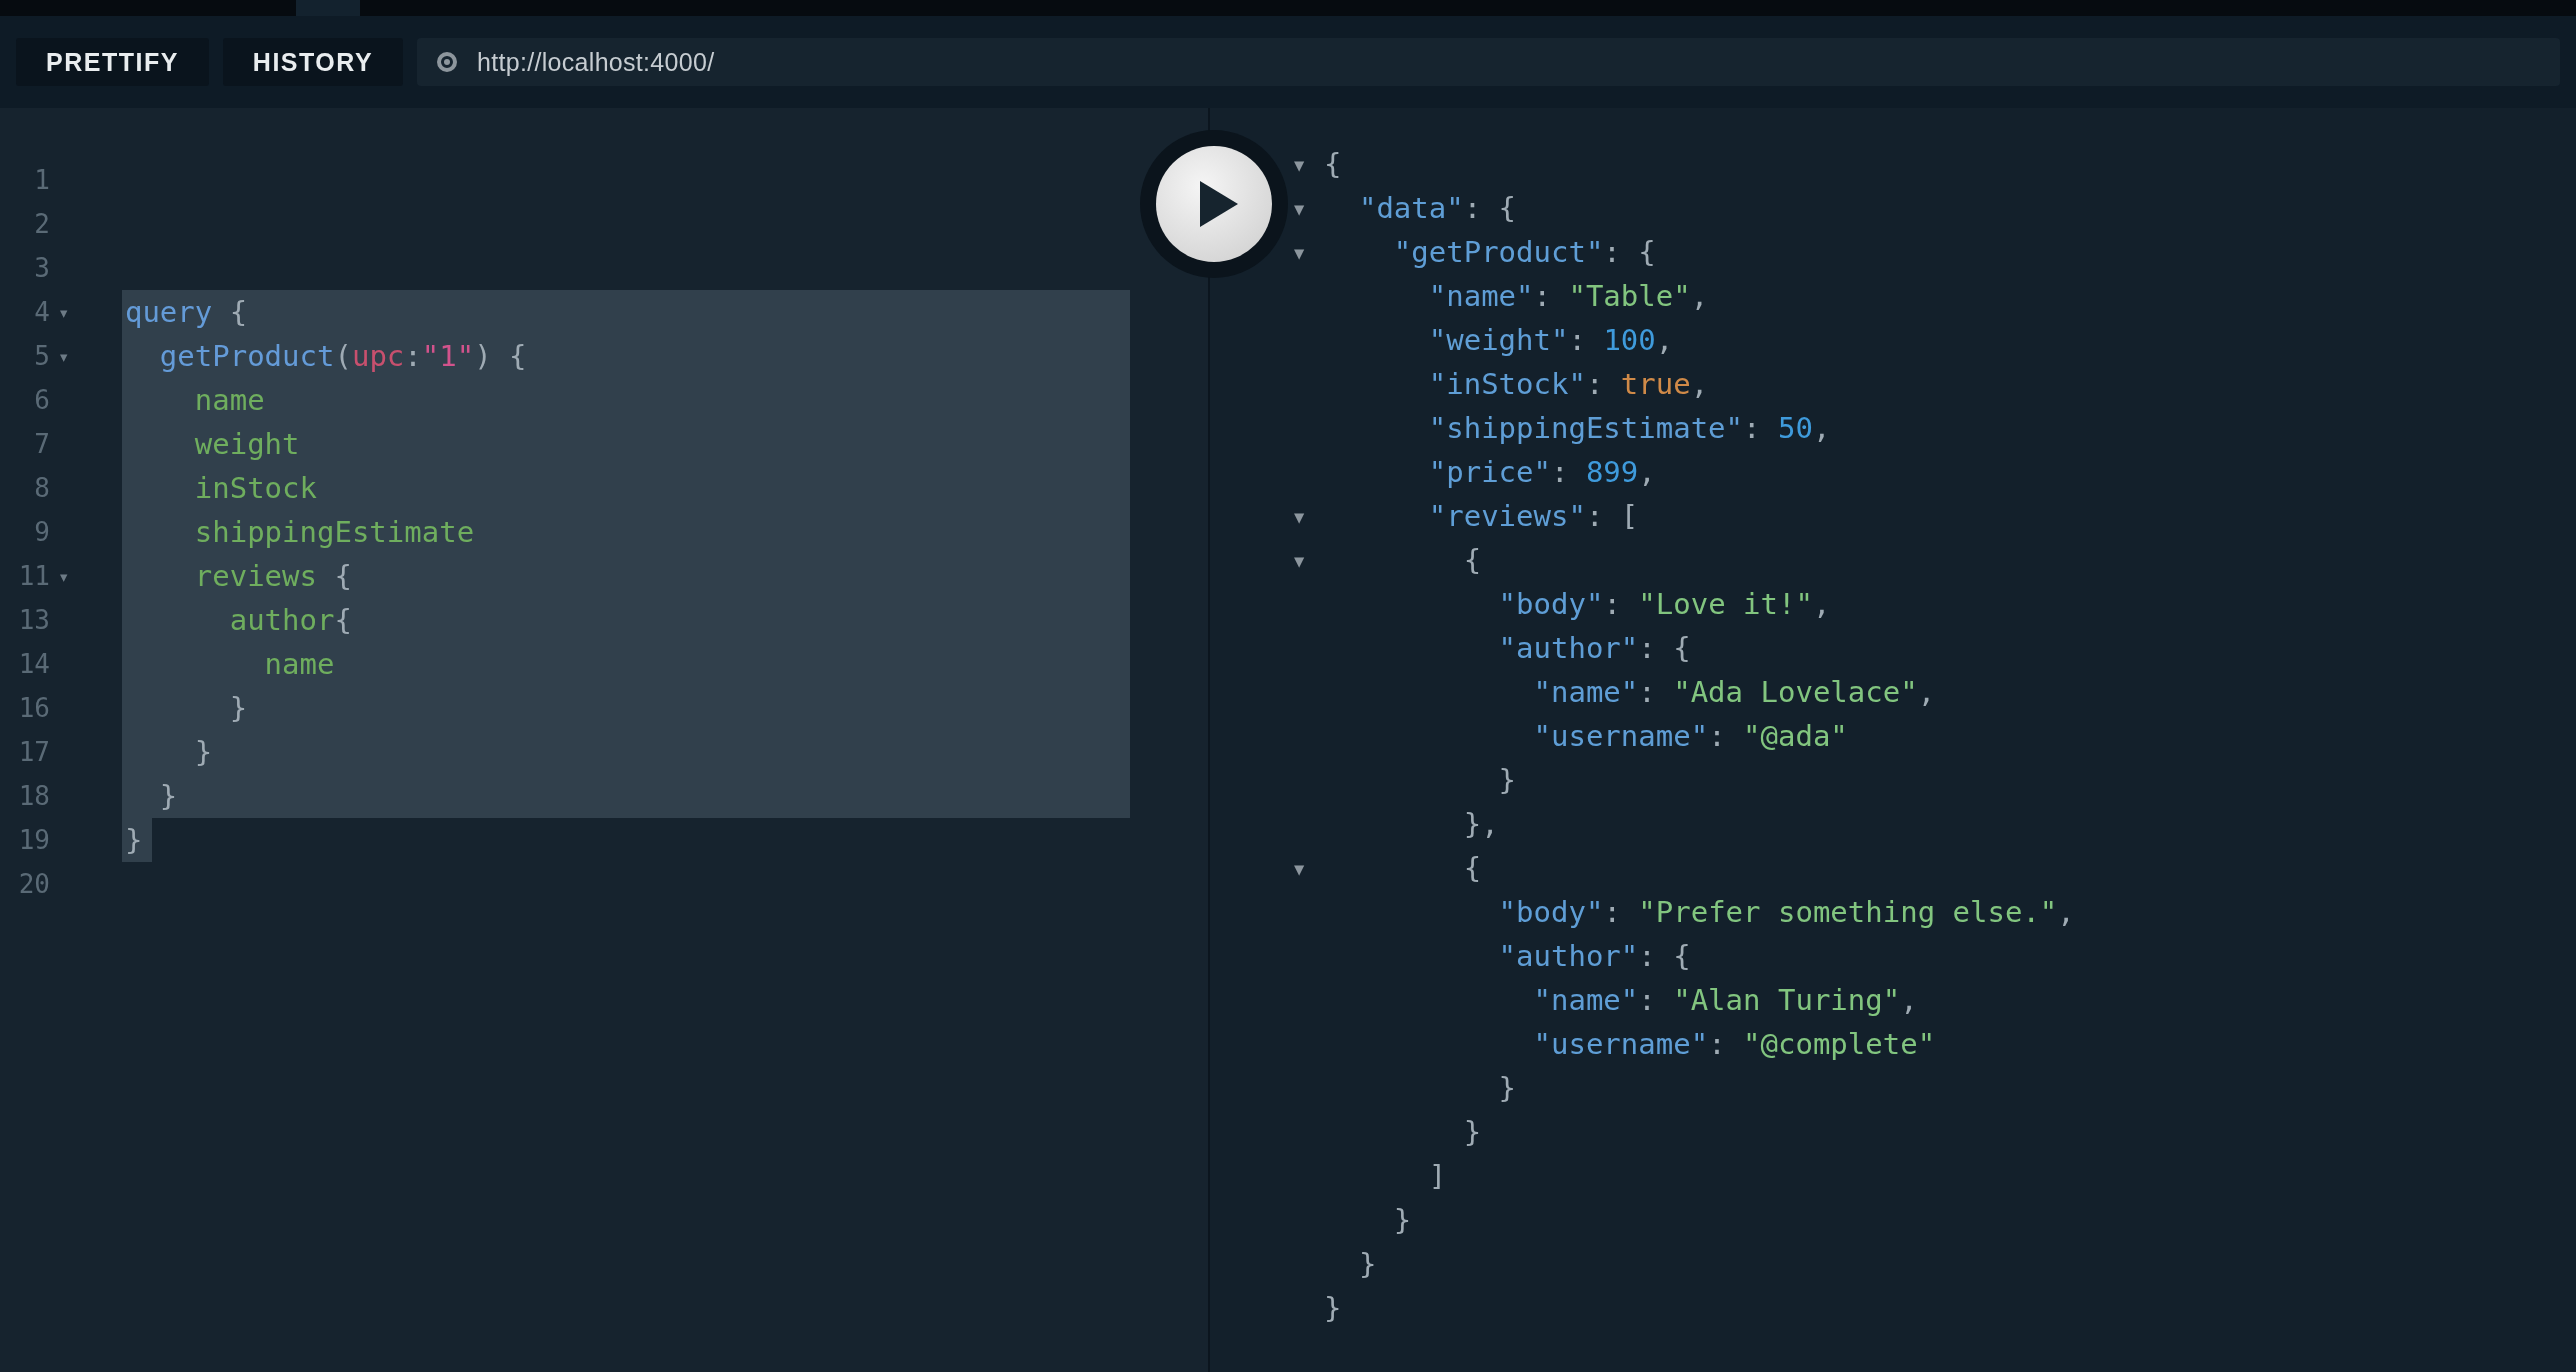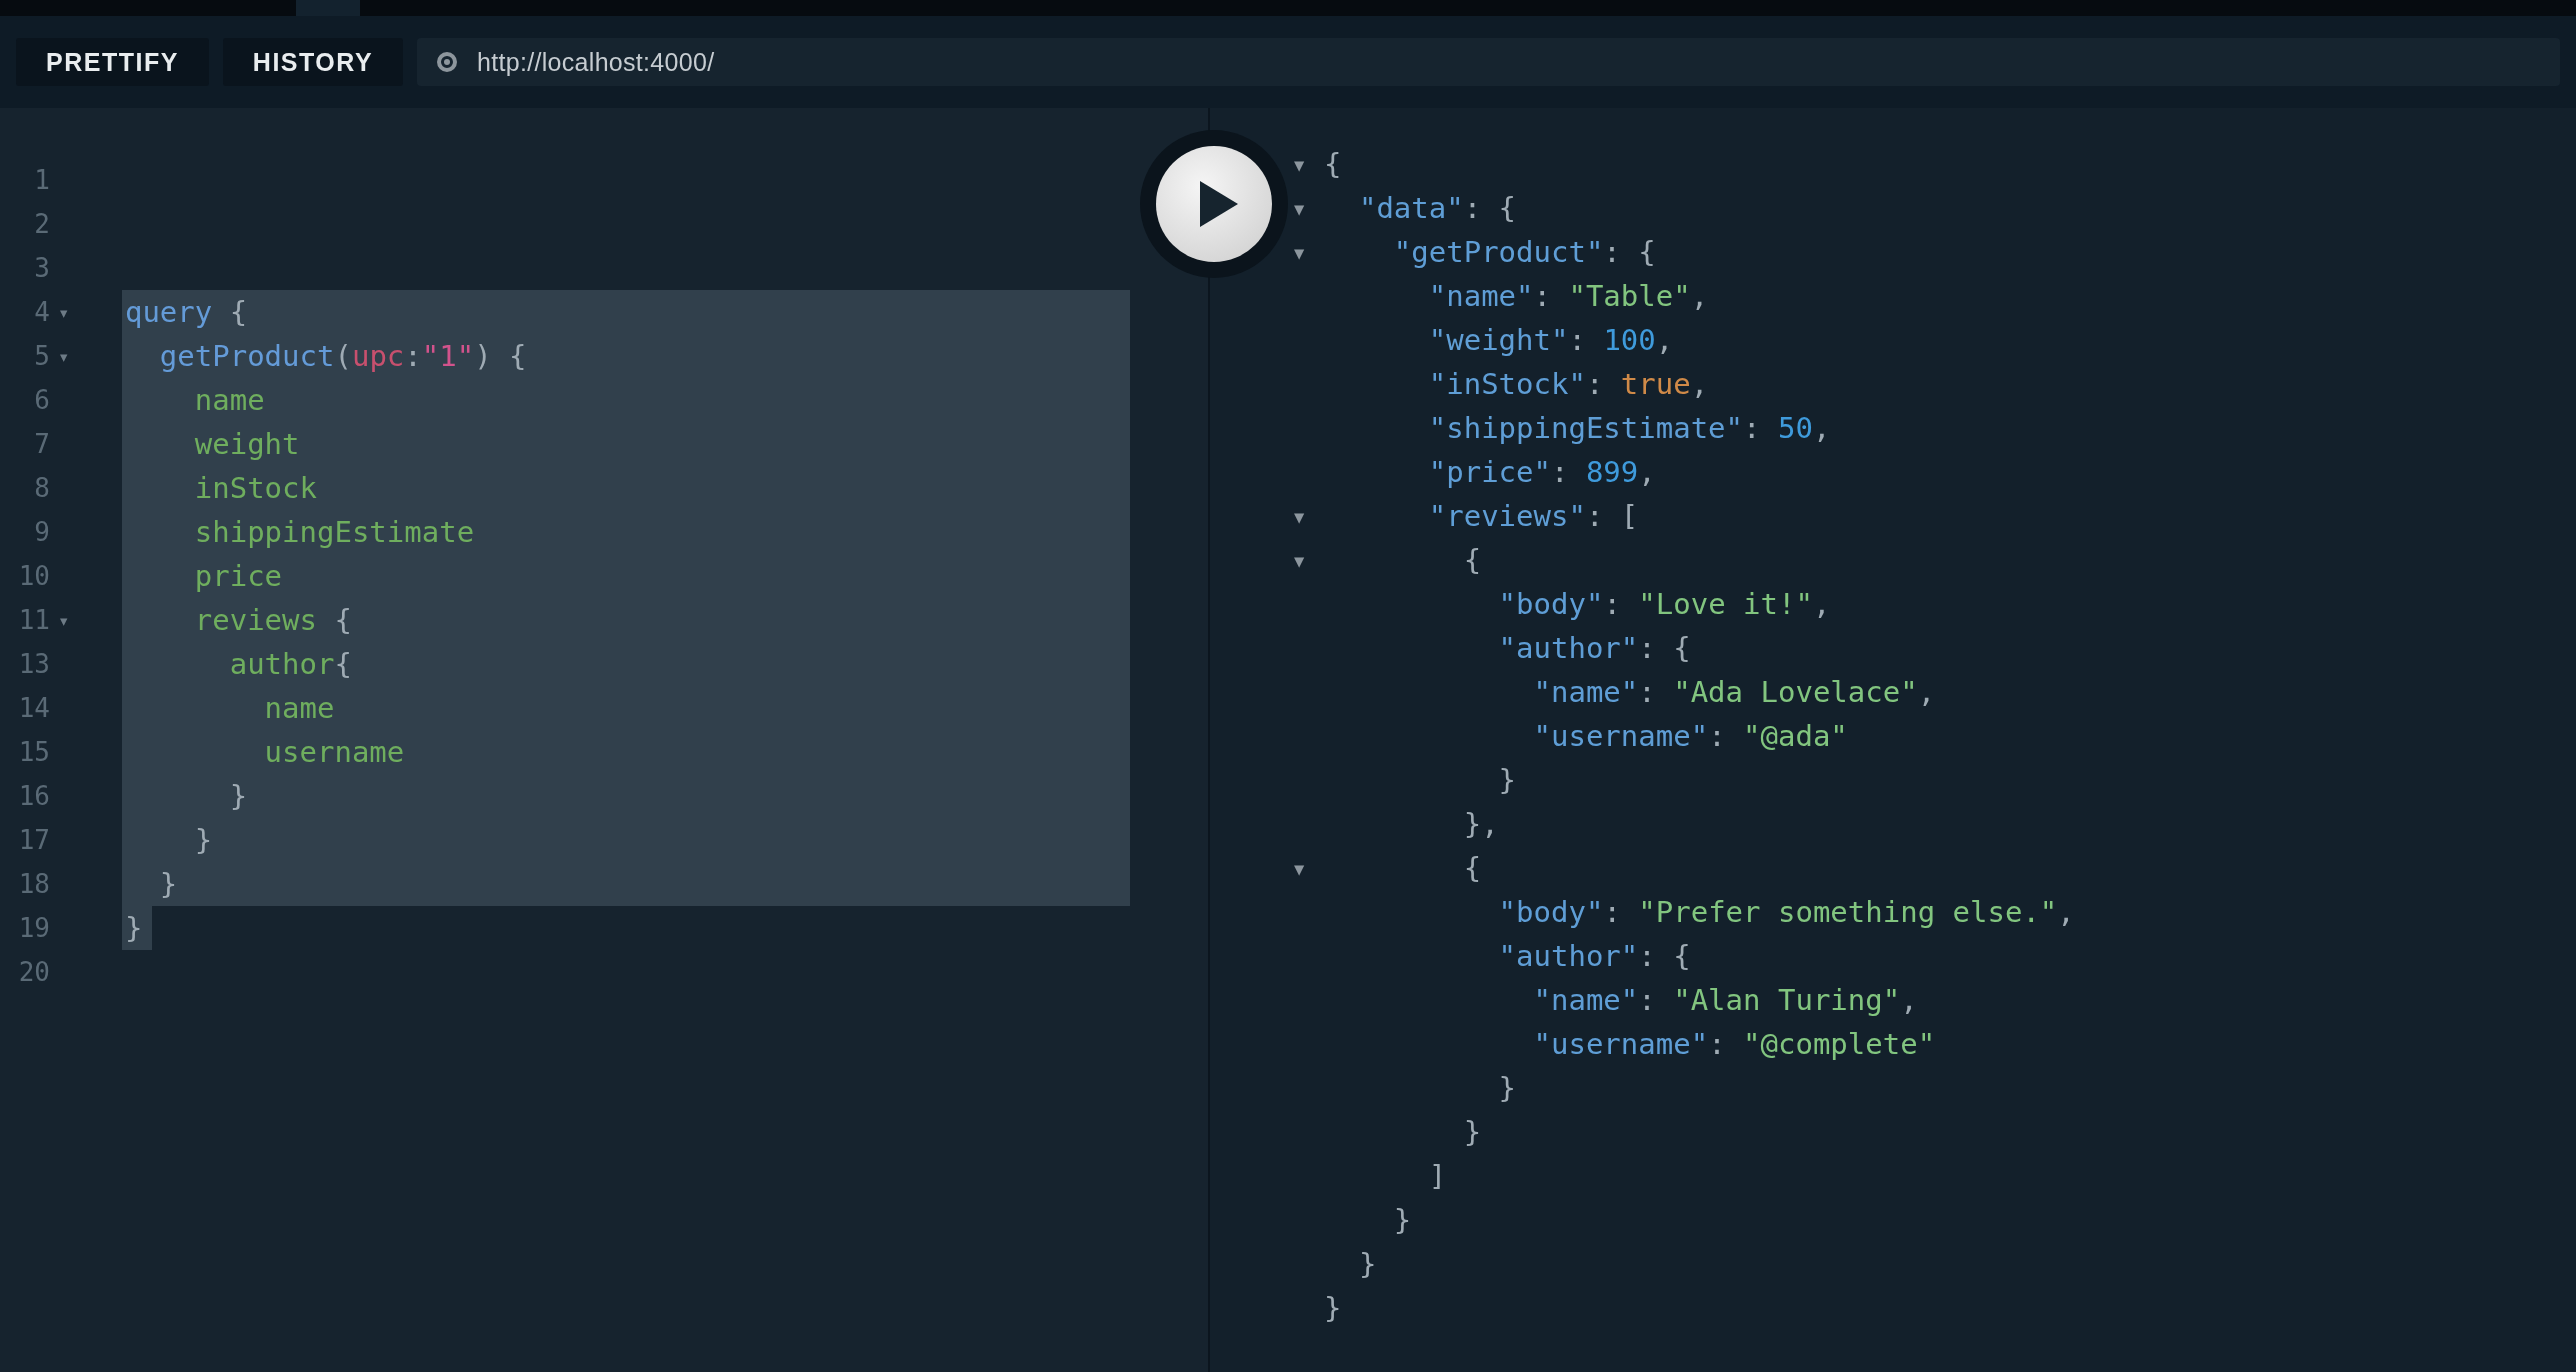--- a/index.html
+++ b/index.html
@@ -134,25 +134,23 @@
     <div class="pane-left" id="editor">
         <div class="ed-line"><span class="ln">1</span></div>
         <div class="ed-line"><span class="ln">2</span><span class="code"></span></div>
         <div class="ed-line"><span class="ln">3</span><span class="code"></span></div>
         <div class="ed-line"><span class="sel-bg"></span><span class="ln">4</span><span class="fold">▾</span><span class="code"><span class="tk-t">  </span><span class="tk-kw">query</span><span class="tk-p"> {</span></span></div>
         <div class="ed-line"><span class="sel-bg"></span><span class="ln">5</span><span class="fold">▾</span><span class="code"><span class="tk-t">    </span><span class="tk-kw">getProduct</span><span class="tk-p">(</span><span class="tk-a">upc</span><span class="tk-p">:</span><span class="tk-q">"1"</span><span class="tk-p">) {</span></span></div>
         <div class="ed-line"><span class="sel-bg"></span><span class="ln">6</span><span class="code"><span class="tk-t">      </span><span class="tk-f">name</span></span></div>
         <div class="ed-line"><span class="sel-bg"></span><span class="ln">7</span><span class="code"><span class="tk-t">      </span><span class="tk-f">weight</span></span></div>
         <div class="ed-line"><span class="sel-bg"></span><span class="ln">8</span><span class="code"><span class="tk-t">      </span><span class="tk-f">inStock</span></span></div>
         <div class="ed-line"><span class="sel-bg"></span><span class="ln">9</span><span class="code"><span class="tk-t">      </span><span class="tk-f">shippingEstimate</span></span></div>
-        <div class="ed-line"><span class="sel-bg"></span><span class="ln">10</span><span class="code"><span class="tk-t">      </span><span class="tk-f">price</span></span></div>
         <div class="ed-line"><span class="sel-bg"></span><span class="ln">11</span><span class="fold">▾</span><span class="code"><span class="tk-t">      </span><span class="tk-f">reviews</span><span class="tk-p"> {</span></span></div>
         <div class="ed-line"><span class="sel-bg"></span><span class="ln">13</span><span class="code"><span class="tk-t">        </span><span class="tk-f">author</span><span class="tk-p">{</span></span></div>
         <div class="ed-line"><span class="sel-bg"></span><span class="ln">14</span><span class="code"><span class="tk-t">          </span><span class="tk-f">name</span></span></div>
-        <div class="ed-line"><span class="sel-bg"></span><span class="ln">15</span><span class="code"><span class="tk-t">          </span><span class="tk-f">username</span></span></div>
         <div class="ed-line"><span class="sel-bg"></span><span class="ln">16</span><span class="code"><span class="tk-t">        </span><span class="tk-p">}</span></span></div>
         <div class="ed-line"><span class="sel-bg"></span><span class="ln">17</span><span class="code"><span class="tk-t">      </span><span class="tk-p">}</span></span></div>
         <div class="ed-line"><span class="sel-bg"></span><span class="ln">18</span><span class="code"><span class="tk-t">    </span><span class="tk-p">}</span></span></div>
         <div class="ed-line"><span class="sel-bg sel-brace"></span><span class="ln">19</span><span class="code"><span class="tk-t">  </span><span class="tk-p">}</span></span></div>
         <div class="ed-line"><span class="ln">20</span><span class="code"></span></div>
       </div>
     <div class="pane-right" id="result">
         <div class="rs-line"><span class="arrow">▼</span><span class="code"><span class="tk-p">{</span></span></div>
         <div class="rs-line"><span class="arrow">▼</span><span class="code"><span class="tk-t">  </span><span class="tk-k">"data"</span><span class="tk-p">: {</span></span></div>
         <div class="rs-line"><span class="arrow">▼</span><span class="code"><span class="tk-t">    </span><span class="tk-k">"getProduct"</span><span class="tk-p">: {</span></span></div>

